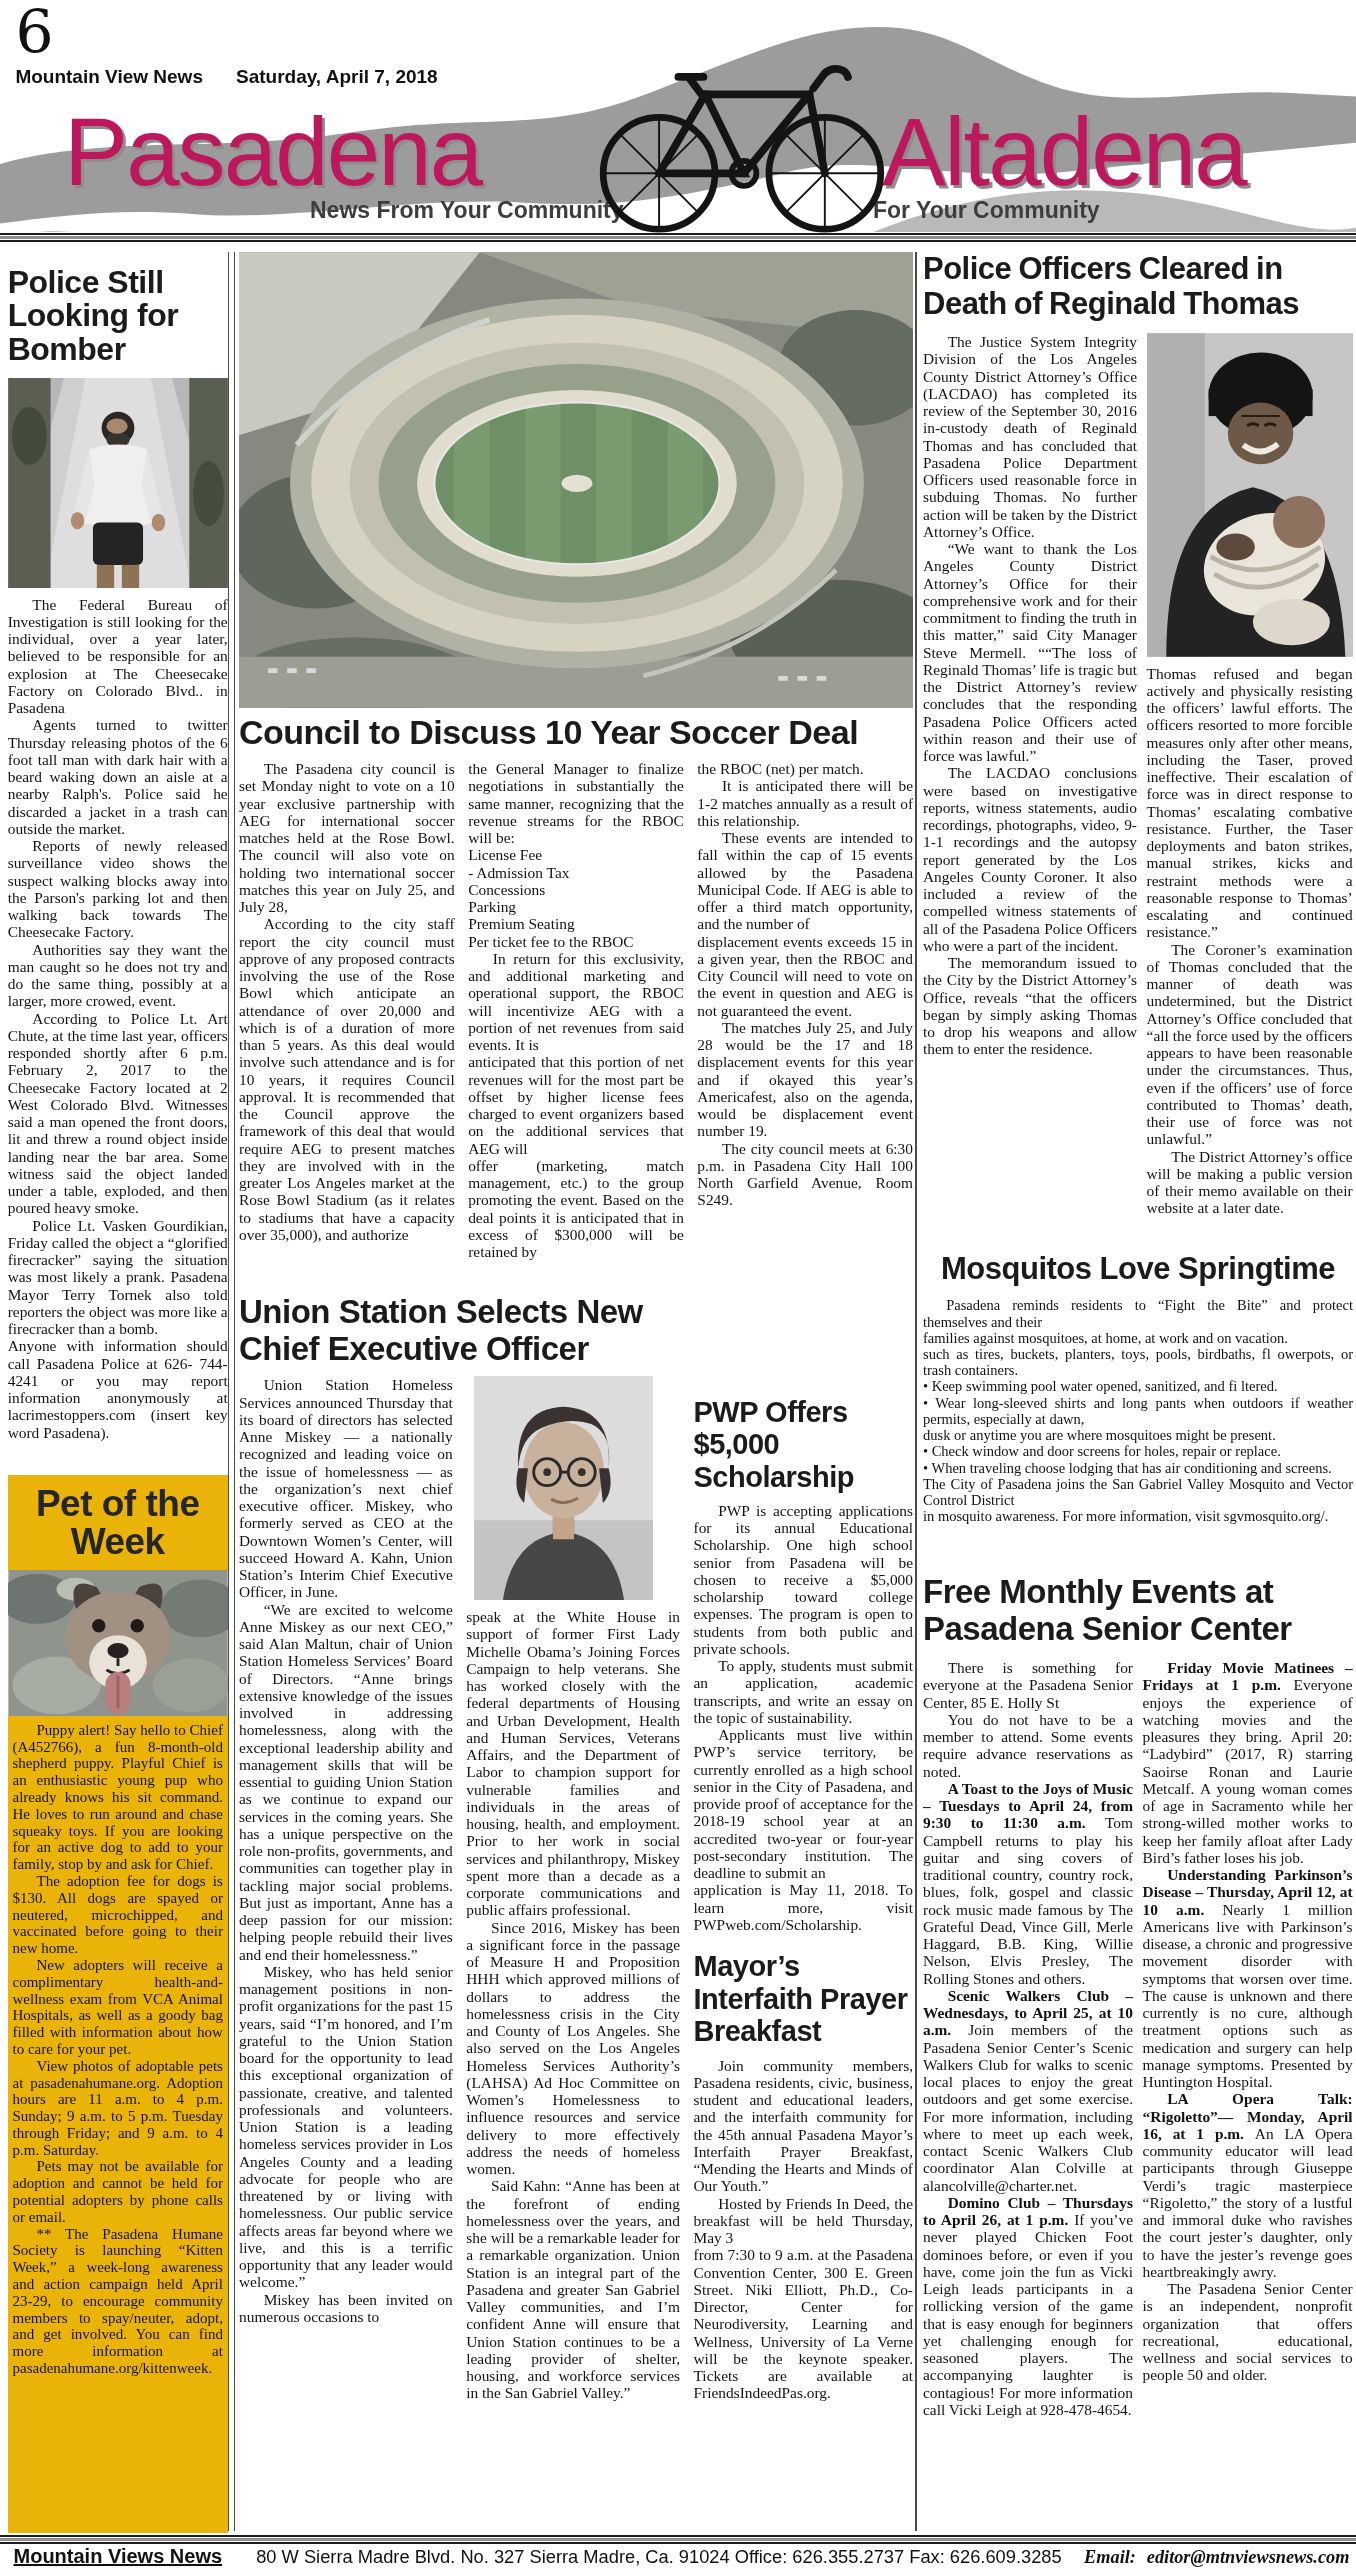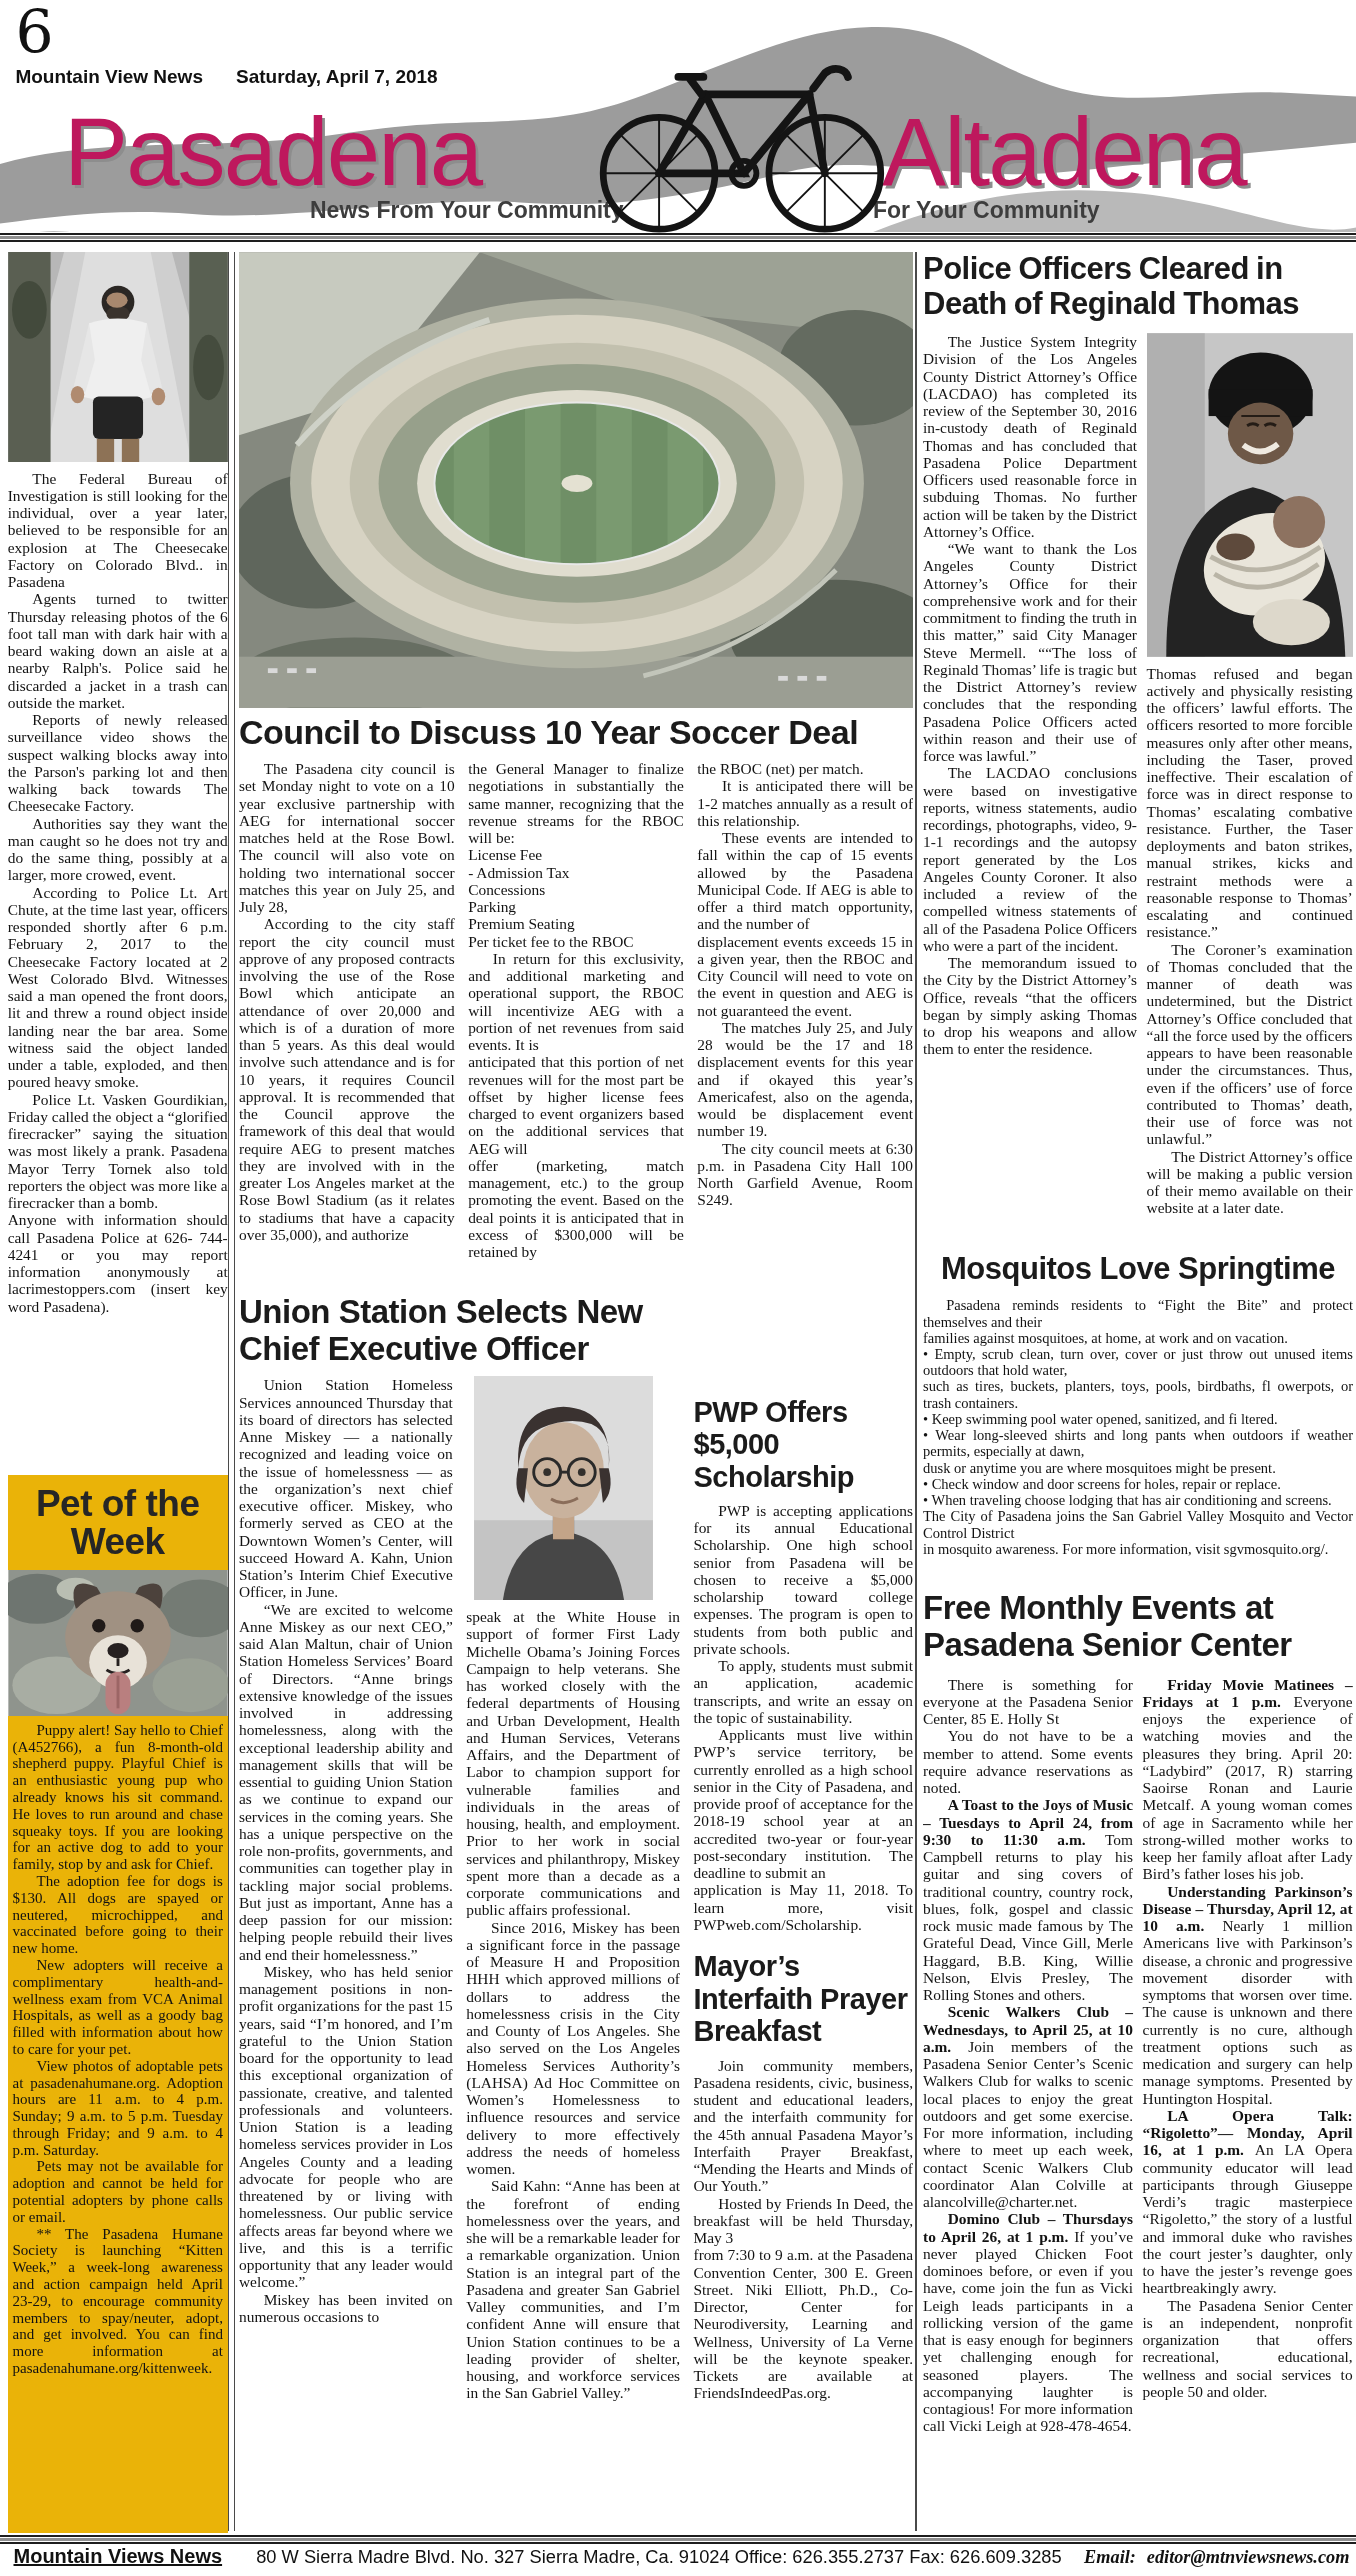--- a/index.html
+++ b/index.html
@@ -120,20 +120,21 @@
   <div class="hdrline">
     <span>Mountain View News</span><span class="date">Saturday, April 7, 2018</span>
   </div>
 
   <div class="drule rule-top"></div>
   <div class="vrule vr1"></div>
   <div class="vrule vr2"></div>
 
   <div class="leftcol">
     <article>
+      <h1 class="hl h-bomber">Police Still Looking for Bomber</h1>
       <svg class="ph ph-suspect" viewBox="0 0 228 218" role="img">
         <rect width="228" height="218" fill="#b7b7b7"></rect>
         <polygon points="58,0 170,0 228,218 0,218" fill="#cfcfcf"></polygon>
         <polygon points="80,0 148,0 190,218 38,218" fill="#dedede"></polygon>
         <rect x="0" y="0" width="44" height="218" fill="#5a5f52"></rect>
         <rect x="188" y="0" width="40" height="218" fill="#596052"></rect>
         <ellipse cx="22" cy="60" rx="18" ry="30" fill="#434a3c"></ellipse>
         <ellipse cx="208" cy="120" rx="16" ry="34" fill="#454c3e"></ellipse>
         <circle cx="114" cy="52" r="17" fill="#2b2724"></circle>
         <ellipse cx="114" cy="64" rx="12" ry="8" fill="#3a332d"></ellipse>
@@ -355,21 +356,20 @@
             </div>
         </div>
       </div>
     </article>
 
     <article class="mosq">
       <h1 class="hl h-mosquito">Mosquitos Love Springtime</h1>
       <div class="paras small">
           <p class="ind">Pasadena reminds residents to “Fight the Bite” and protect themselves and their</p>
           <p class="flush">families against mosquitoes, at home, at work and on vacation.</p>
-          <p class="flush">• Empty, scrub clean, turn over, cover or just throw out unused items outdoors that hold water,</p>
           <p class="flush">such as tires, buckets, planters, toys, pools, birdbaths, fl owerpots, or trash containers.</p>
           <p class="flush">• Keep swimming pool water opened, sanitized, and fi ltered.</p>
           <p class="flush">• Wear long-sleeved shirts and long pants when outdoors if weather permits, especially at dawn,</p>
           <p class="flush">dusk or anytime you are where mosquitoes might be present.</p>
           <p class="flush">• Check window and door screens for holes, repair or replace.</p>
           <p class="flush">• When traveling choose lodging that has air conditioning and screens.</p>
           <p class="flush">The City of Pasadena joins the San Gabriel Valley Mosquito and Vector Control District</p>
           <p class="flush">in mosquito awareness. For more information, visit sgvmosquito.org/.</p>
         </div>
     </article>

